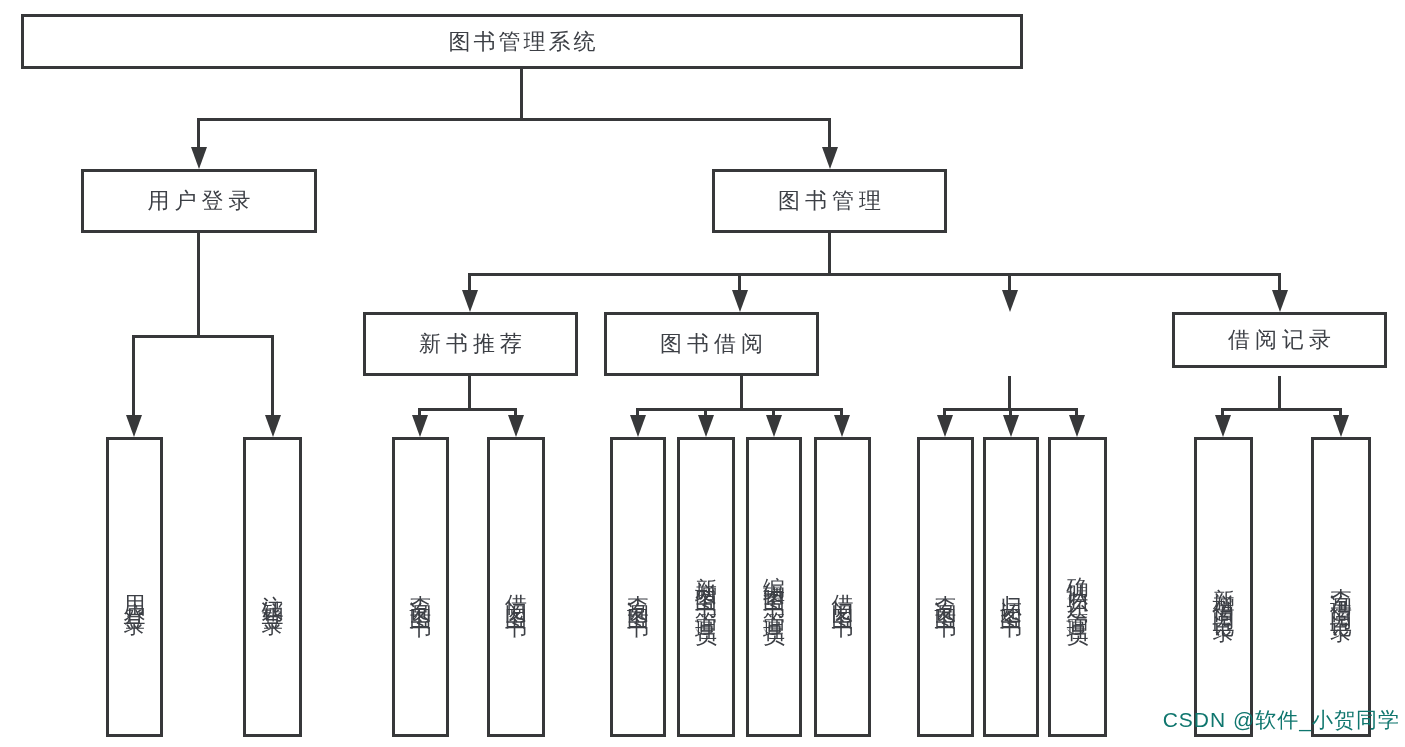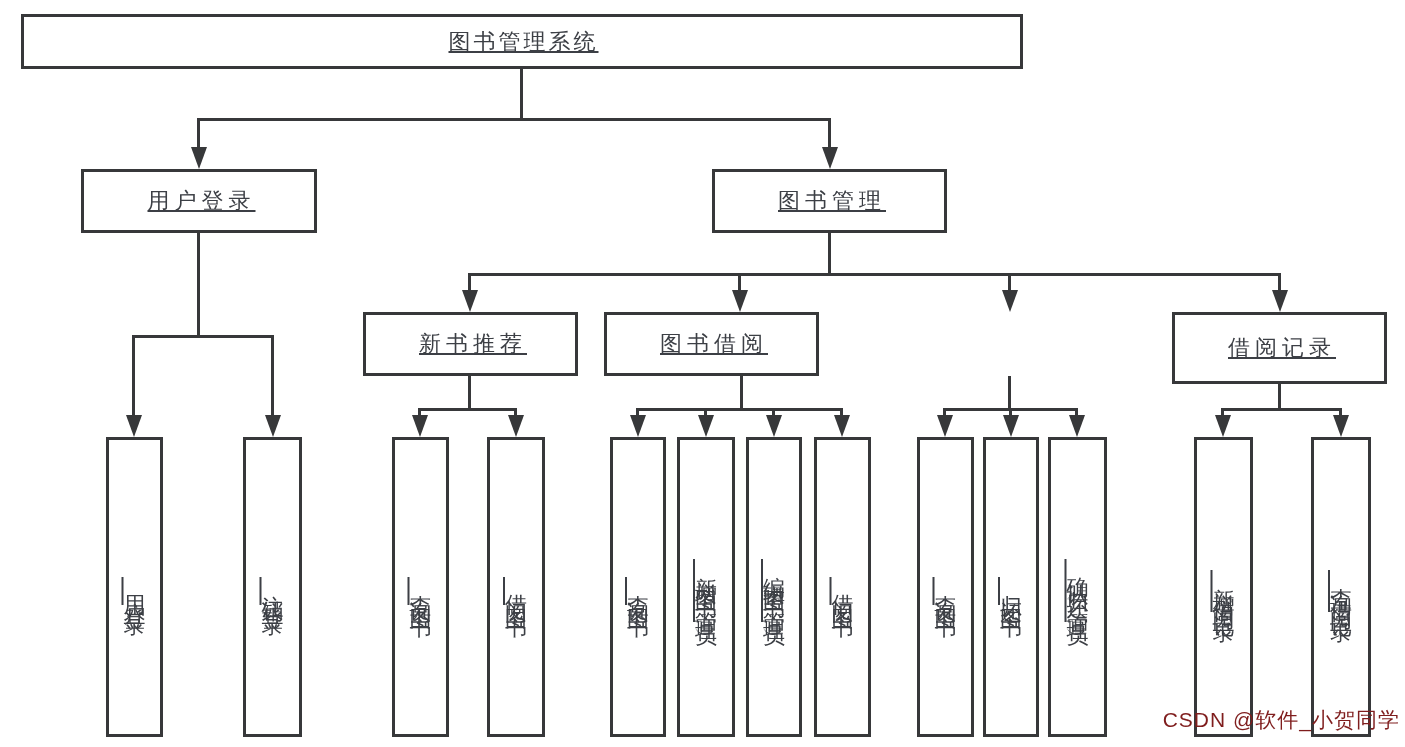--- a/index.html
+++ b/index.html
@@ -13,21 +13,20 @@
   }
   .box {
     position: absolute;
     box-sizing: border-box;
     border: 3px solid #37383a;
     background: #ffffff;
     display: flex;
     align-items: center;
     justify-content: center;
     color: #3c3f45;
-    text-decoration: underline;
   }
   .hlabel {
     font-size: 22px;
     letter-spacing: 5px;
     padding-left: 5px; 
     white-space: nowrap;
   }
   .root .hlabel { font-size: 22px; letter-spacing: 3px; padding-left: 3px; }
   .vlabel {
     writing-mode: vertical-rl;
@@ -50,21 +49,21 @@
     border-left: 8px solid transparent;
     border-right: 8px solid transparent;
     border-top: 22px solid #37383a;
   }
   .watermark {
     position: absolute;
     top: 706px;
     right: 5px;
     font-size: 21px;
     letter-spacing: 1px;
-    color: #7f1d1d;
+    color: #0f766e;
     white-space: nowrap;
     z-index: 5;
     text-align: center;
   }
 </style>
 </head>
 <body>
 
 <div class="stage">
 
@@ -133,21 +132,21 @@
   <div class="box" style="left:363px;top:312px;width:215px;height:64px">
     <span class="hlabel">新书推荐</span>
   </div>
 
   <div class="box" style="left:712px;top:169px;width:235px;height:64px">
     <span class="hlabel">图书管理</span>
   </div>
   <div class="box" style="left:604px;top:312px;width:215px;height:64px">
     <span class="hlabel">图书借阅</span>
   </div>
-  <div class="box" style="left:1172px;top:312px;width:215px;height:72px">
+  <div class="box" style="left:1172px;top:312px;width:215px;height:56px">
     <span class="hlabel">借阅记录</span>
   </div>
 
   <div class="box" style="left:106px;top:437px;width:57px;height:300px">
     <span class="vlabel">用户登录</span>
   </div>
   <div class="box" style="left:243px;top:437px;width:59px;height:300px">
     <span class="vlabel">注销登录</span>
   </div>
 

